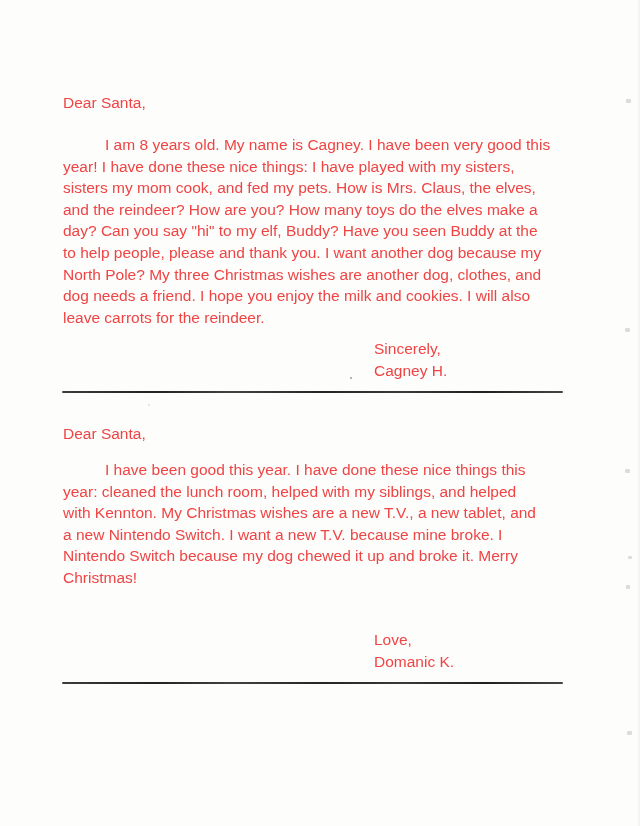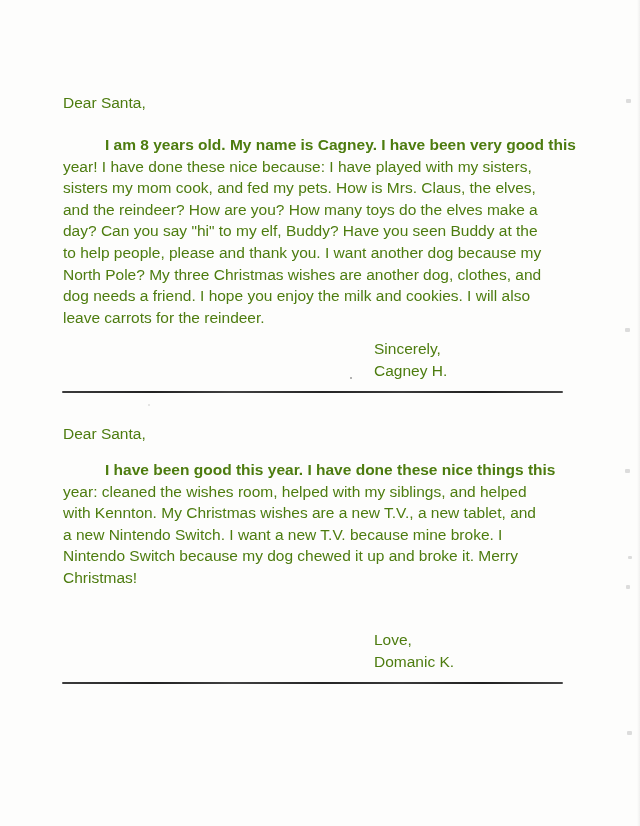--- a/index.html
+++ b/index.html
@@ -8,38 +8,38 @@
     background: #e9e9e9;
   }
   .page {
     position: relative;
     width: 640px;
     height: 826px;
     margin: 0 auto;
     background: #fdfdfc;
     overflow: hidden;
     font-family: "Liberation Sans", "DejaVu Sans", sans-serif;
-    color: #4d7c0f;
+    color: #ef4444;
     -webkit-font-smoothing: antialiased;
   }
   .abs { position: absolute; }
   .salutation {
     left: 63px;
     font-size: 15.5px;
     line-height: 21.6px;
     white-space: nowrap;
   }
   .body-block {
     left: 63px;
     width: 520px;
     font-size: 15.5px;
     line-height: 21.6px;
   }
   .line { white-space: nowrap; }
-  .line.indent { text-indent: 42px; font-weight: bold; }
+  .line.indent { text-indent: 42px; }
   .closing-block {
     left: 374px;
     font-size: 15.5px;
     line-height: 21.8px;
     white-space: nowrap;
   }
   .divider {
     left: 62px;
     width: 501px;
     height: 2px;
@@ -66,42 +66,42 @@
 </style>
 </head>
 <body>
 
 <div class="page">
 
   <div class="abs salutation" style="top:92px">Dear Santa,</div>
 
   <div class="abs body-block" style="top:134px">
     <div class="line indent">I am 8 years old. My name is Cagney. I have been very good this</div>
-    <div class="line">year! I have done these nice because: I have played with my sisters,</div>
+    <div class="line">year! I have done these nice things: I have played with my sisters,</div>
     <div class="line">sisters my mom cook, and fed my pets. How is Mrs. Claus, the elves,</div>
     <div class="line">and the reindeer? How are you? How many toys do the elves make a</div>
     <div class="line">day? Can you say "hi" to my elf, Buddy? Have you seen Buddy at the</div>
     <div class="line">to help people, please and thank you. I want another dog because my</div>
     <div class="line">North Pole? My three Christmas wishes are another dog, clothes, and</div>
     <div class="line">dog needs a friend. I hope you enjoy the milk and cookies. I will also</div>
     <div class="line">leave carrots for the reindeer.</div>
   </div>
 
   <div class="abs closing-block" style="top:338px">
     <div>Sincerely,</div>
     <div>Cagney H.</div>
   </div>
 
   <div class="abs divider" style="top:391px"></div>
 
   <div class="abs salutation" style="top:423px">Dear Santa,</div>
 
   <div class="abs body-block" style="top:459px">
     <div class="line indent">I have been good this year. I have done these nice things this</div>
-    <div class="line">year: cleaned the wishes room, helped with my siblings, and helped</div>
+    <div class="line">year: cleaned the lunch room, helped with my siblings, and helped</div>
     <div class="line">with Kennton. My Christmas wishes are a new T.V., a new tablet, and</div>
     <div class="line">a new Nintendo Switch. I want a new T.V. because mine broke. I</div>
     <div class="line">Nintendo Switch because my dog chewed it up and broke it. Merry</div>
     <div class="line">Christmas!</div>
   </div>
 
   <div class="abs closing-block" style="top:629px">
     <div>Love,</div>
     <div>Domanic K.</div>
   </div>

